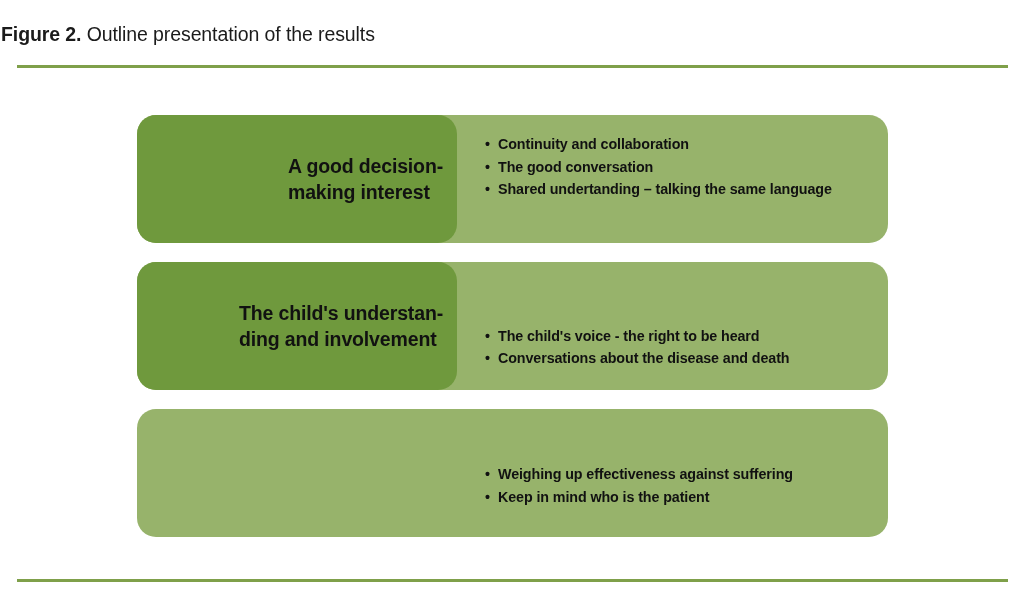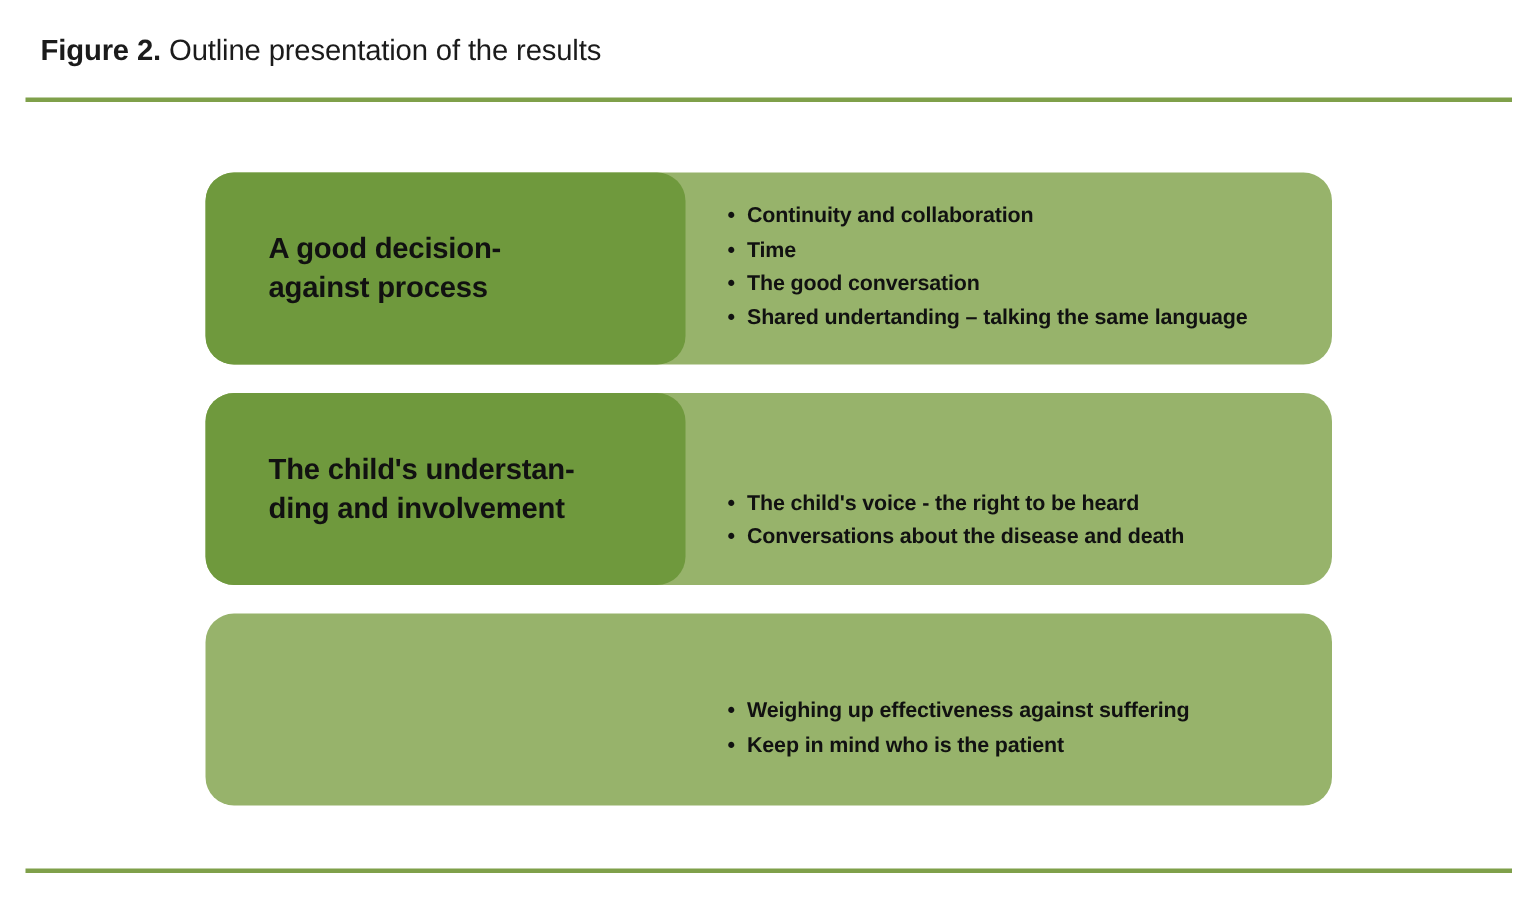--- a/index.html
+++ b/index.html
@@ -20,21 +20,21 @@
   .figure-wrap {
     position: absolute;
     left: 0; top: 0;
     width: 1024px;
     height: 609px;
   }
 
   
   .caption {
     position: absolute;
-    left: 27px;
+    left: 1px;
     top: 21px;
     width: 980px;
     font-size: 19.5px;
     line-height: 26px;
     letter-spacing: -0.1px;
     white-space: nowrap;
     color: #1b1b1b;
   }
   .caption .cap-label {
     font-weight: bold;
@@ -90,20 +90,21 @@
     left: 0;
     top: 0;
     width: 320px;
     height: 128px;
     background: #6f993d;
     border-radius: 19px;
     box-sizing: border-box;
     padding: 0 14px 0 42px;
     display: flex;
     align-items: center;
+    justify-content: flex-end;
   }
   .row-heading-text {
     font-size: 19.5px;
     font-weight: bold;
     line-height: 26px;
     color: #111111;
     letter-spacing: -0.15px;
   }
 
   .row-bullets {
@@ -153,26 +154,25 @@
 
   <div class="rule rule-top"></div>
 
   <div class="diagram">
 
     <div class="row row-0">
       <div class="row-panel"></div>
       <div class="row-heading">
         <div class="row-heading-text">
           <span>A good decision-</span><br>
-          <span>against process</span>
+          <span>making interest</span>
         </div>
       </div>
       <div class="row-bullets">
         <div class="bullet">Continuity and collaboration</div>
-        <div class="bullet">Time</div>
         <div class="bullet">The good conversation</div>
         <div class="bullet">Shared undertanding – talking the same language</div>
       </div>
     </div>
 
     <div class="row row-1">
       <div class="row-panel"></div>
       <div class="row-heading">
         <div class="row-heading-text">
           <span>The child's understan-</span><br>

